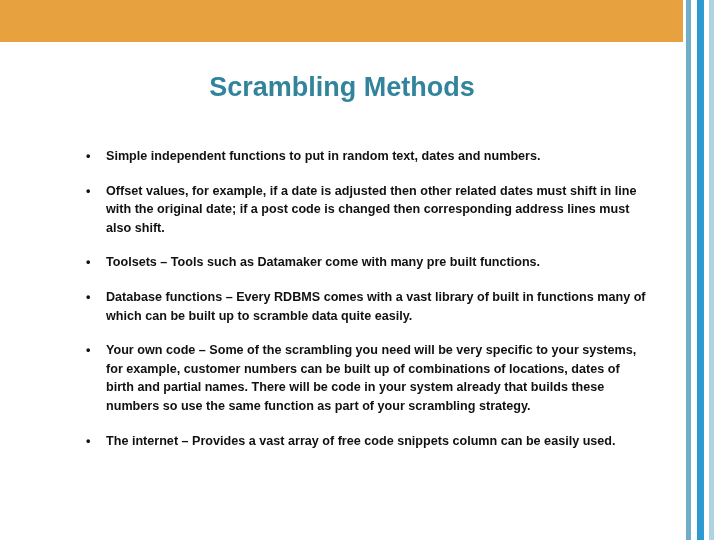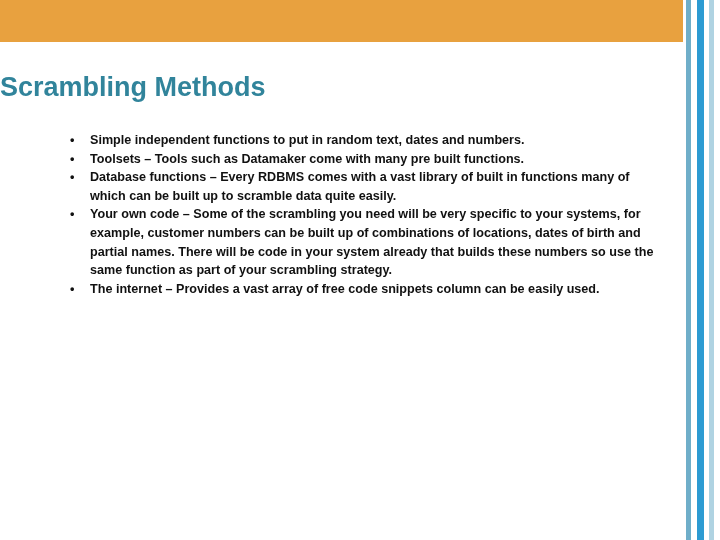--- a/index.html
+++ b/index.html
@@ -41,20 +41,21 @@
   .stripe-3 {
     left: 709px;
     width: 5px;
     background: #AFD3E2;
   }
   .title {
     position: absolute;
     top: 72px;
     left: 0;
     width: 684px;
+    text-align: center;
     font-size: 27px;
     font-weight: bold;
     color: #31849B;
     letter-spacing: 0px;
   }
   .bullet-list {
     position: absolute;
     top: 131px;
     left: 68px;
     width: 596px;
@@ -62,21 +63,21 @@
     padding: 0;
     list-style: none;
     font-size: 12.6px;
     font-weight: bold;
     color: #111111;
     line-height: 18.6px;
   }
   .bullet-list li {
     position: relative;
     padding-left: 22px;
-    margin: 0;
+    margin: 16px;
   }
   .bullet-list li::before {
     content: "\2022";
     position: absolute;
     left: 2px;
     top: 0;
     color: #111111;
   }
 </style>
 </head>
@@ -87,19 +88,20 @@
   <div class="top-bar"></div>
 
   <div class="stripe stripe-1"></div>
   <div class="stripe stripe-2"></div>
   <div class="stripe stripe-3"></div>
 
   <div class="title">Scrambling Methods</div>
 
   <ul class="bullet-list">
     <li>Simple independent functions to put in random text, dates and numbers.</li>
+    <li>Offset values, for example, if a date is adjusted then other related dates must shift in line with the original date; if a post code is changed then corresponding address lines must also shift.</li>
     <li>Toolsets – Tools such as Datamaker come with many pre built functions.</li>
     <li>Database functions – Every RDBMS comes with a vast library of built in functions many of which can be built up to scramble data quite easily.</li>
     <li>Your own code – Some of the scrambling you need will be very specific to your systems, for example, customer numbers can be built up of combinations of locations, dates of birth and partial names.  There will be code in your system already that builds these numbers so use the same function as part of your scrambling strategy.</li>
     <li>The internet – Provides a vast array of free code snippets column can be easily used.</li>
   </ul>
 
 </div>
 
 </body></html>

